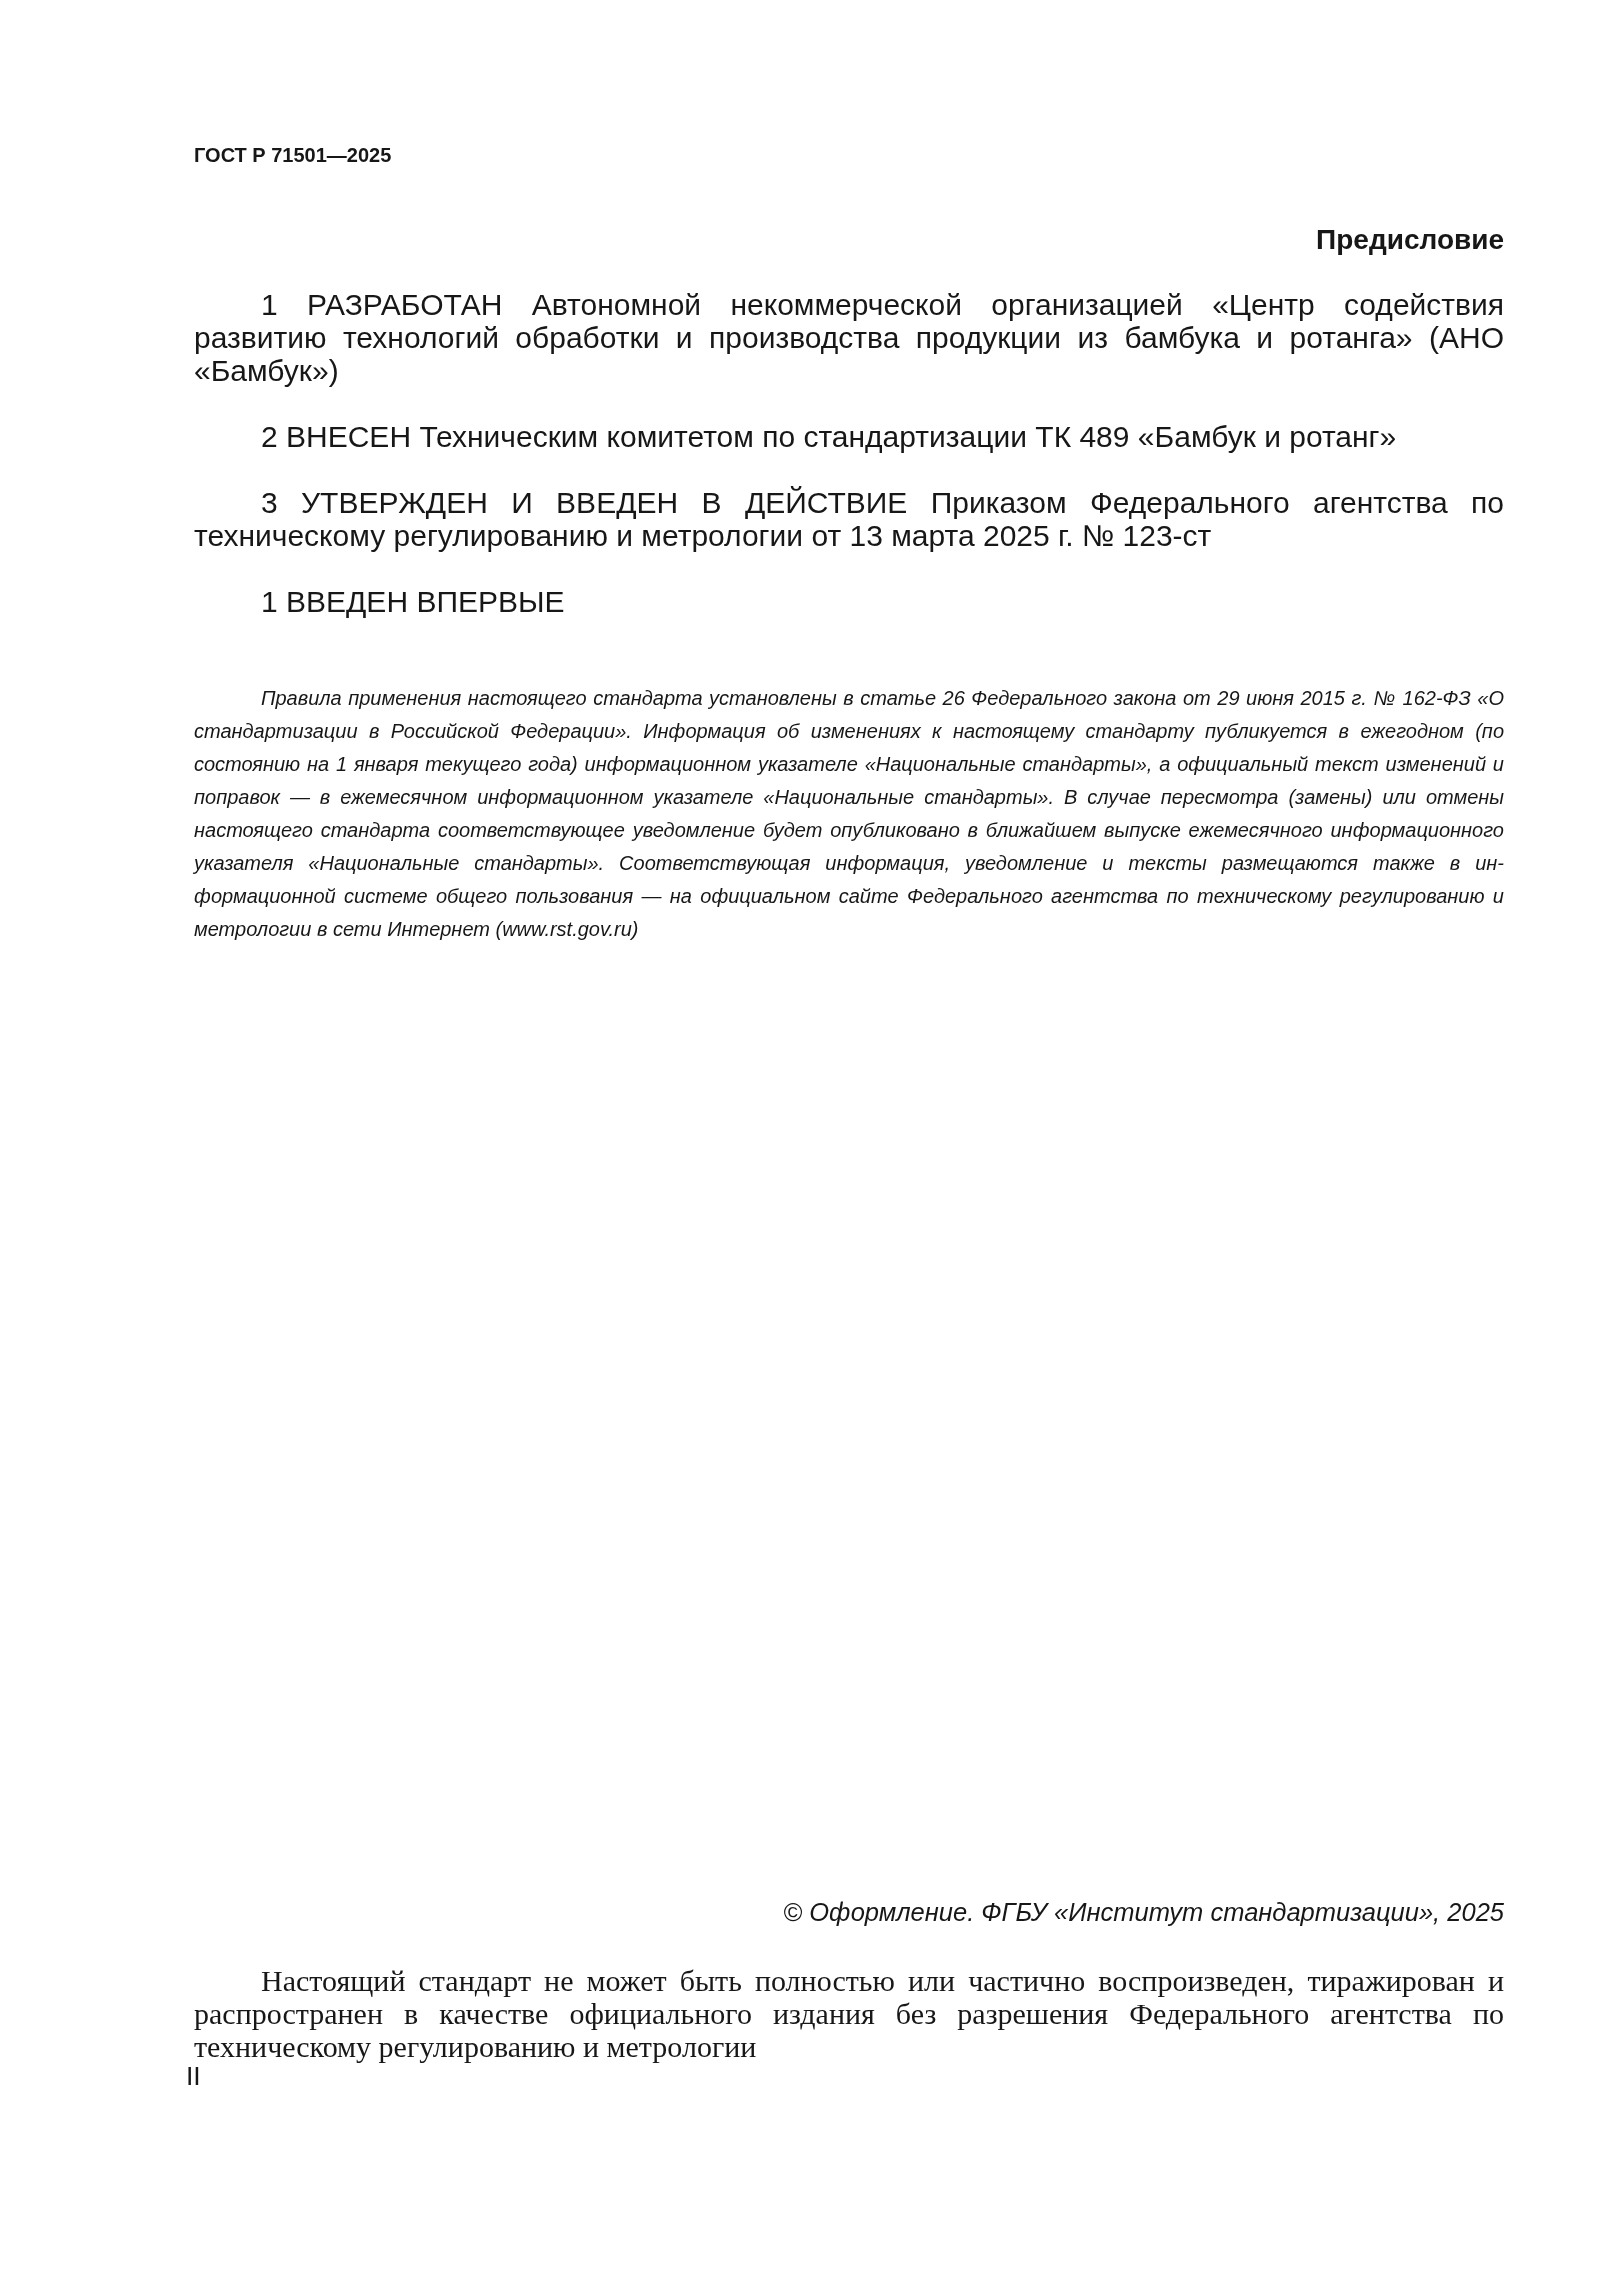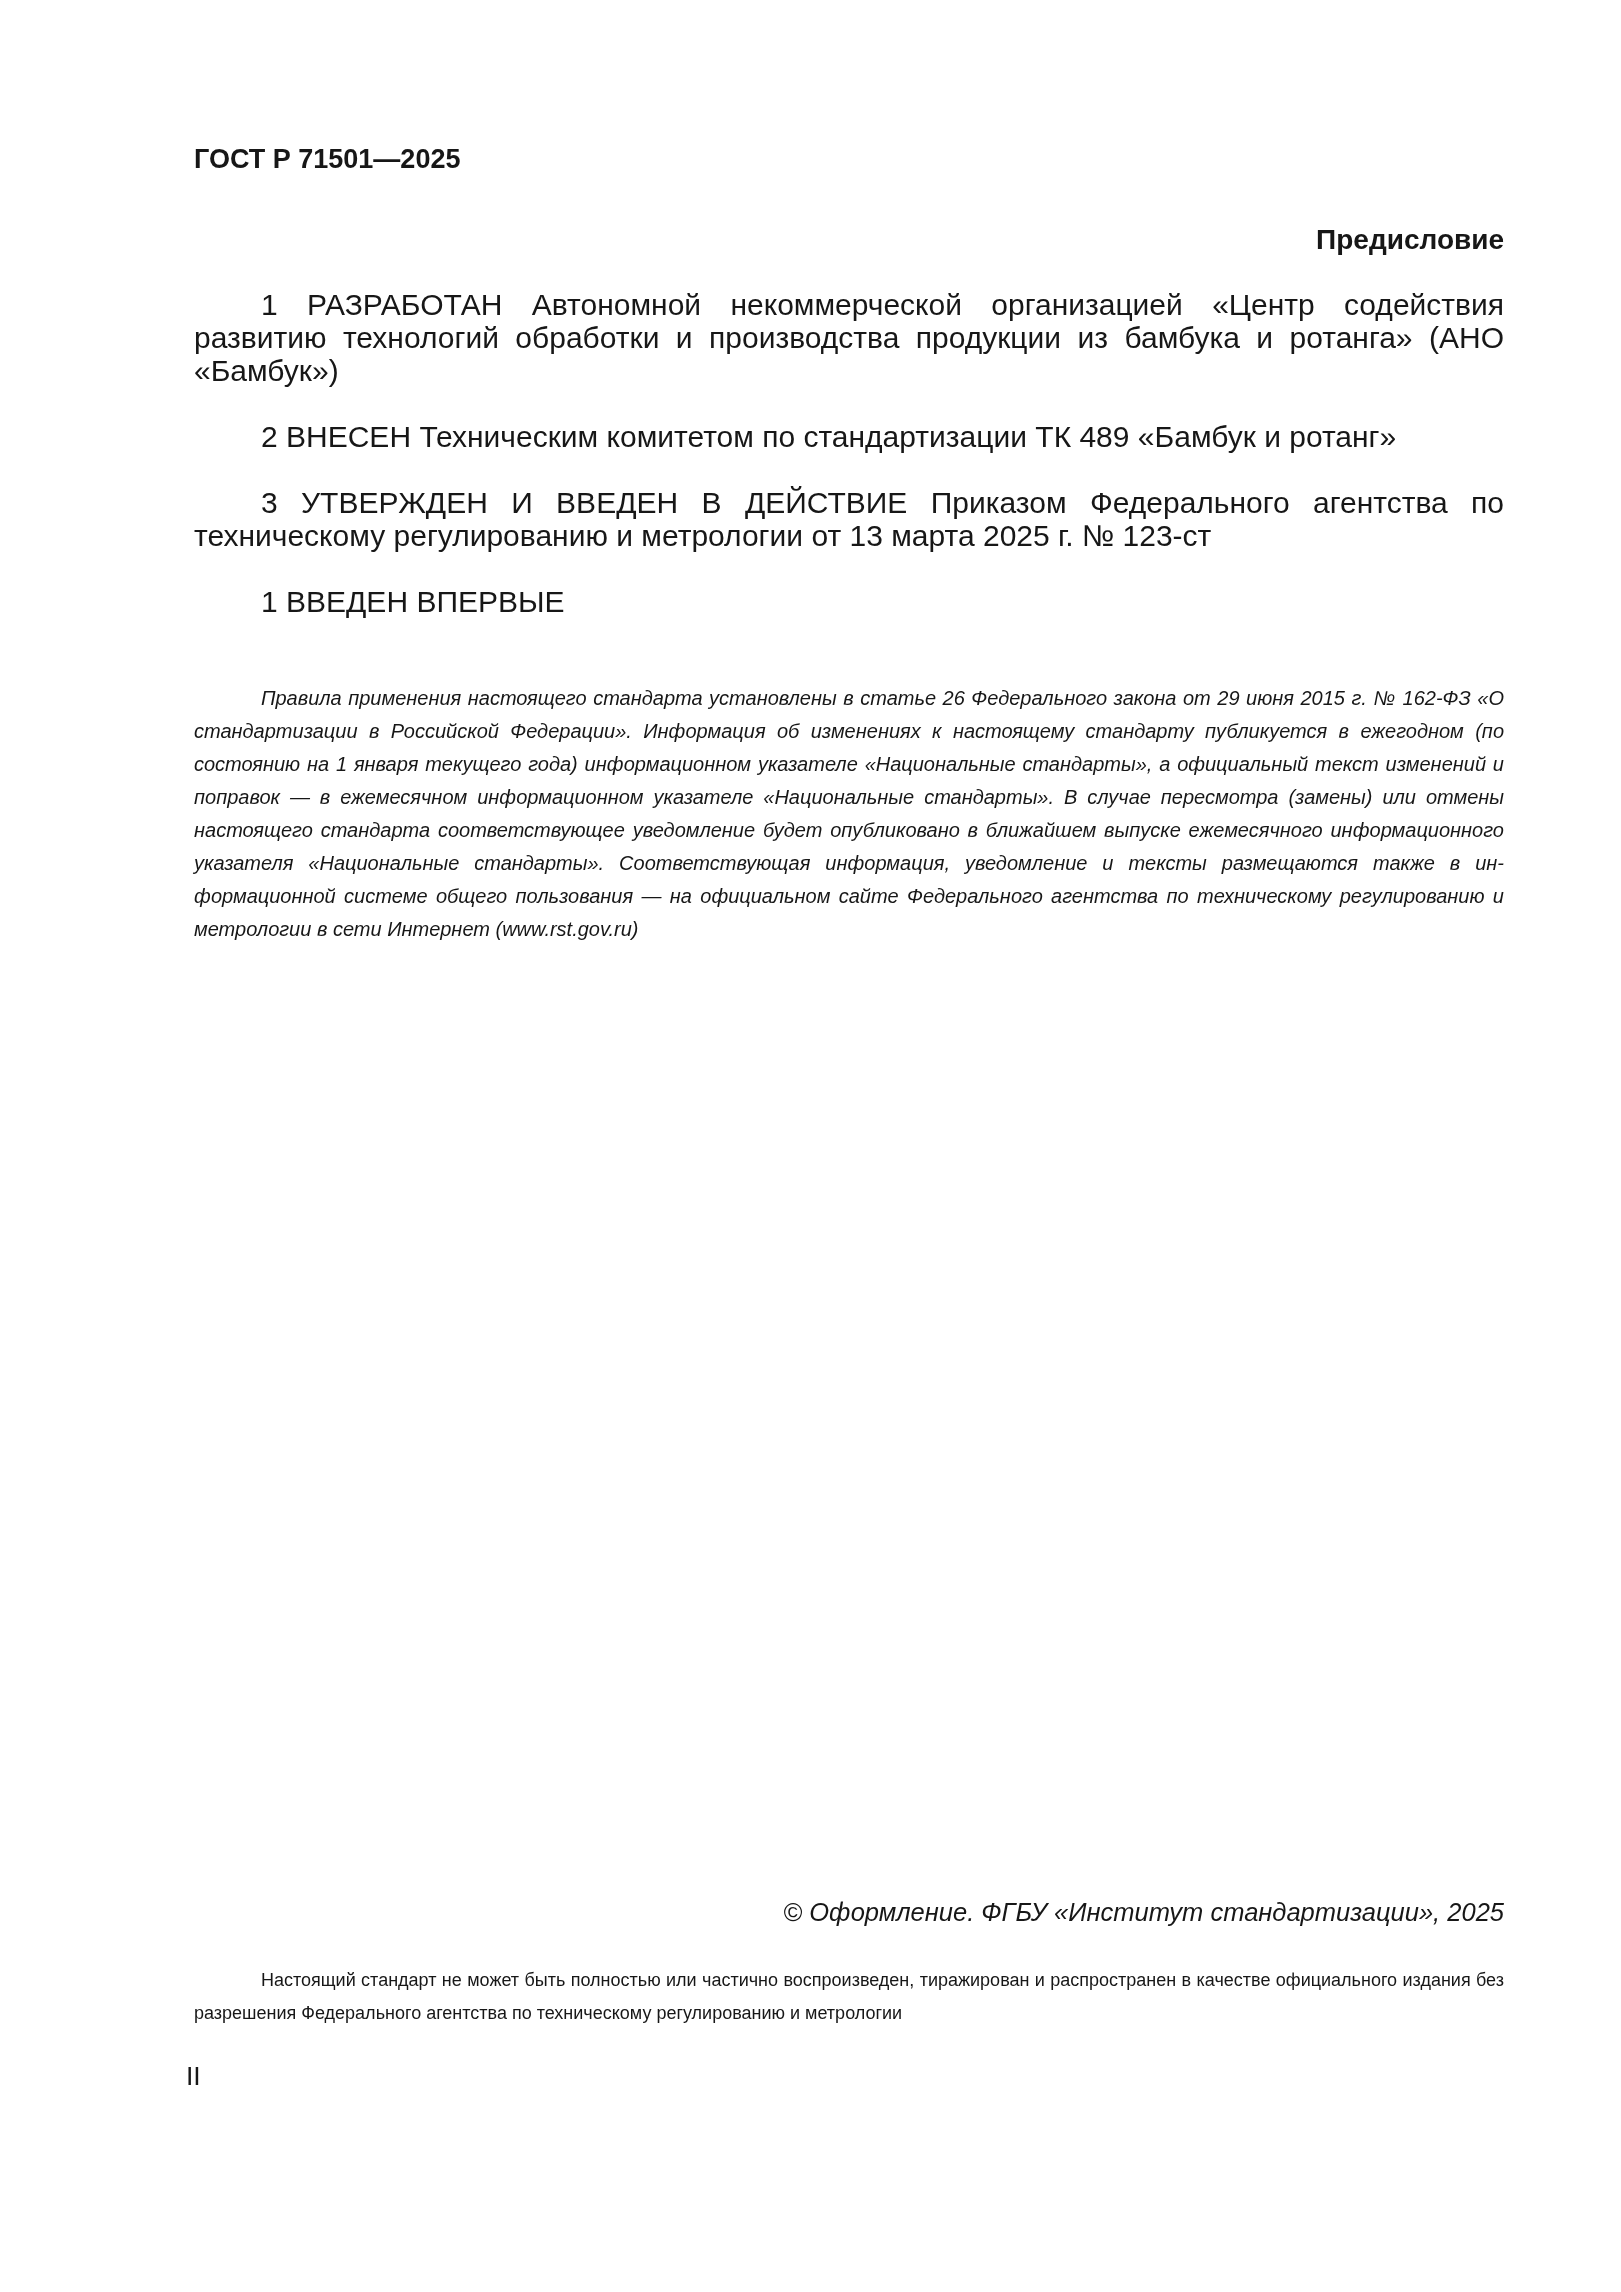--- a/index.html
+++ b/index.html
@@ -13,21 +13,21 @@
     height: 2293px;
     background: #ffffff;
     color: #171717;
     font-family: "Liberation Sans", sans-serif;
     overflow: hidden;
   }
   .doc-header {
     position: absolute;
     left: 194px;
     top: 144px;
-    font-size: 27px;
+    font-size: 20px;
     font-weight: bold;
   }
   .doc-title {
     position: absolute;
     left: 194px;
     width: 1310px;
     top: 224px;
     font-size: 28px;
     font-weight: bold;
     text-align: right;
@@ -67,25 +67,26 @@
     top: 1898px;
     font-size: 25.5px;
     text-align: right;
     font-style: italic;
   }
   .restriction {
     position: absolute;
     left: 194px;
     width: 1310px;
     top: 1964px;
-    font-size: 18px;
+    font-size: 30px;
     line-height: 33px;
     text-indent: 67px;
     text-align: justify;
     hyphens: manual;
+    font-family: Liberation Serif, serif;
     -webkit-hyphens: manual;
   }
   .page-number {
     position: absolute;
     left: 186px;
     top: 2061px;
     font-size: 26.5px;
   }
 </style>
 </head>

